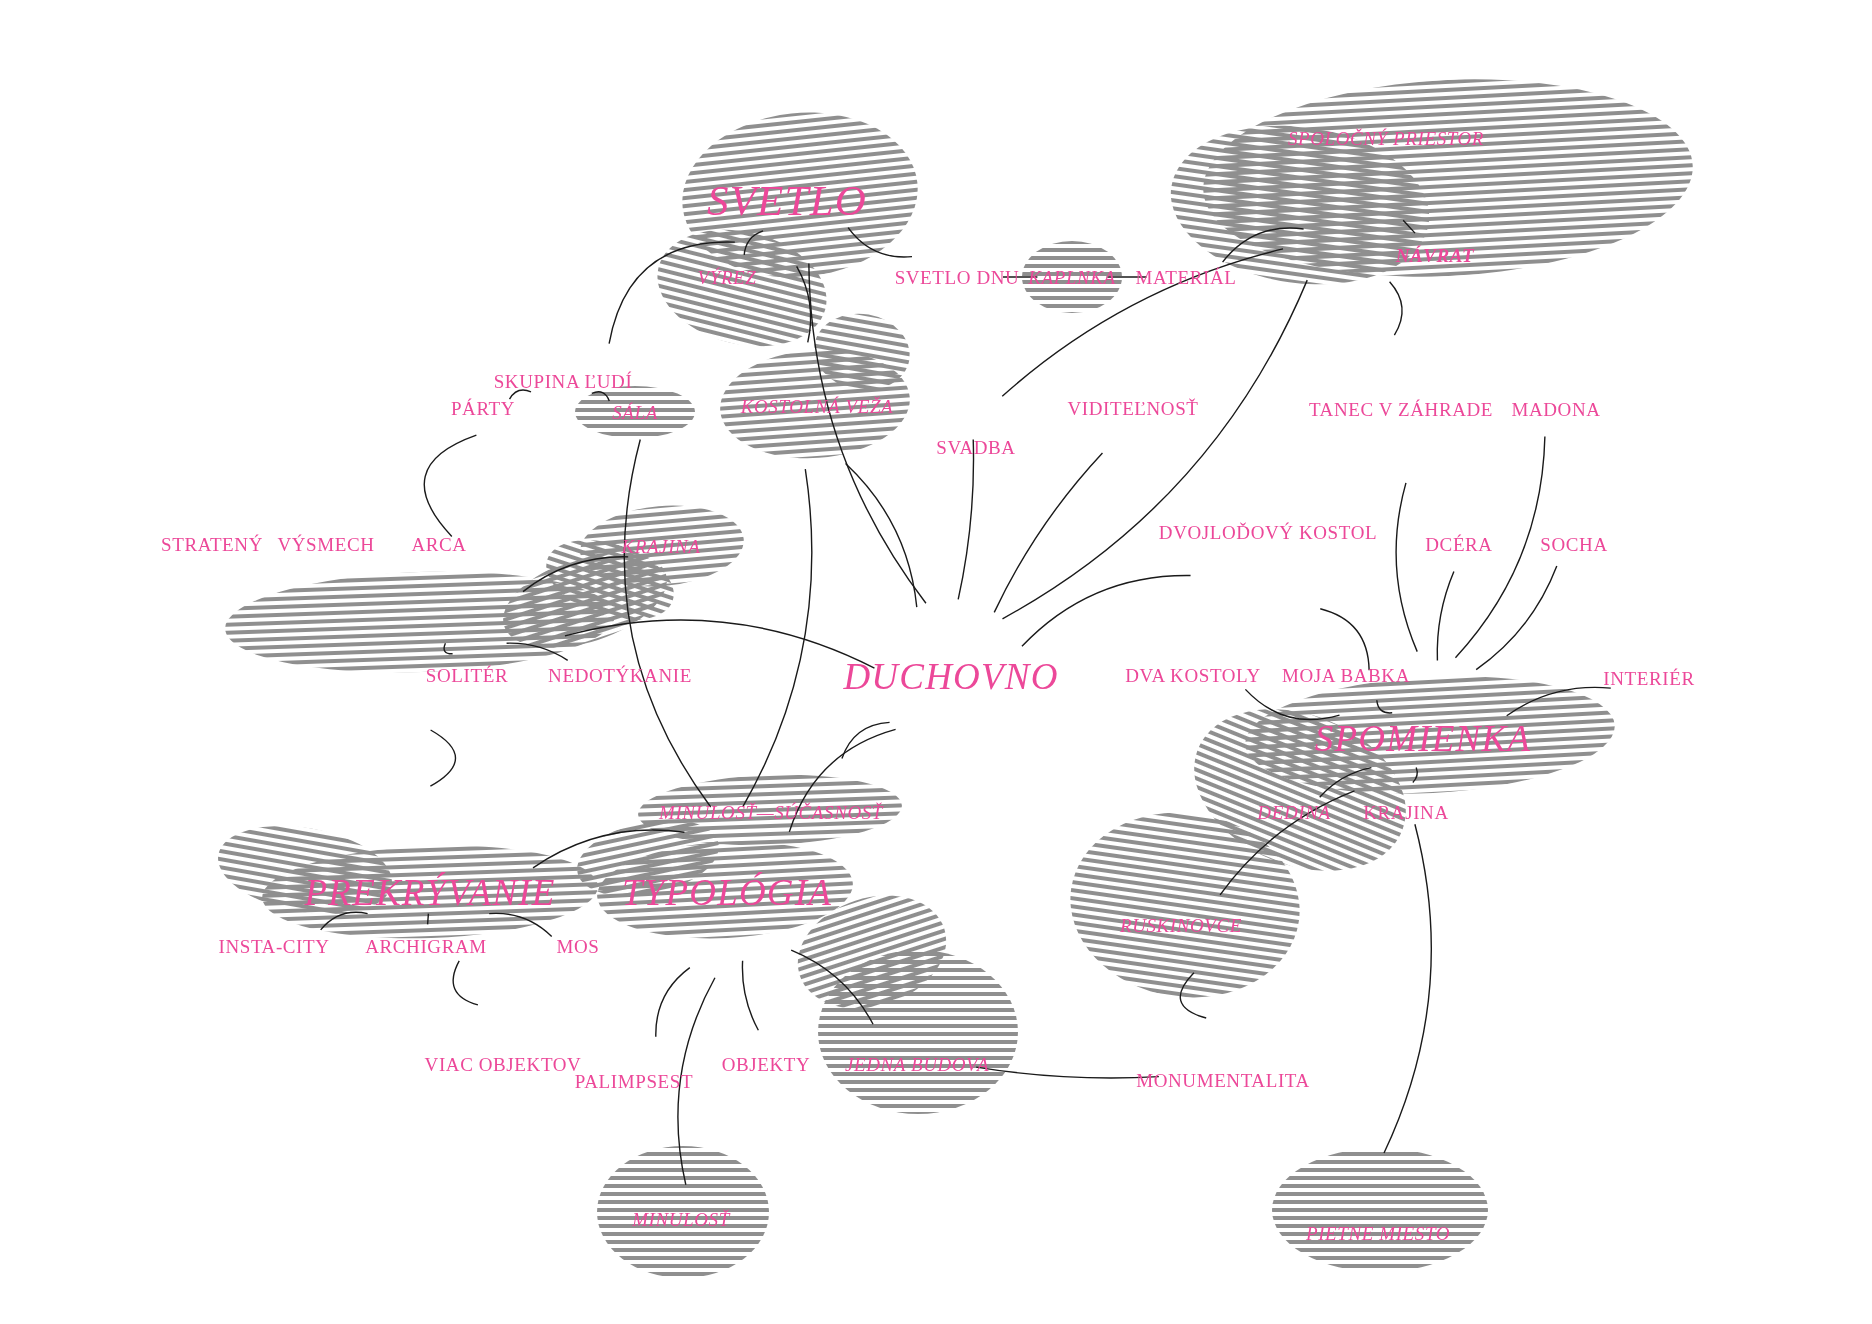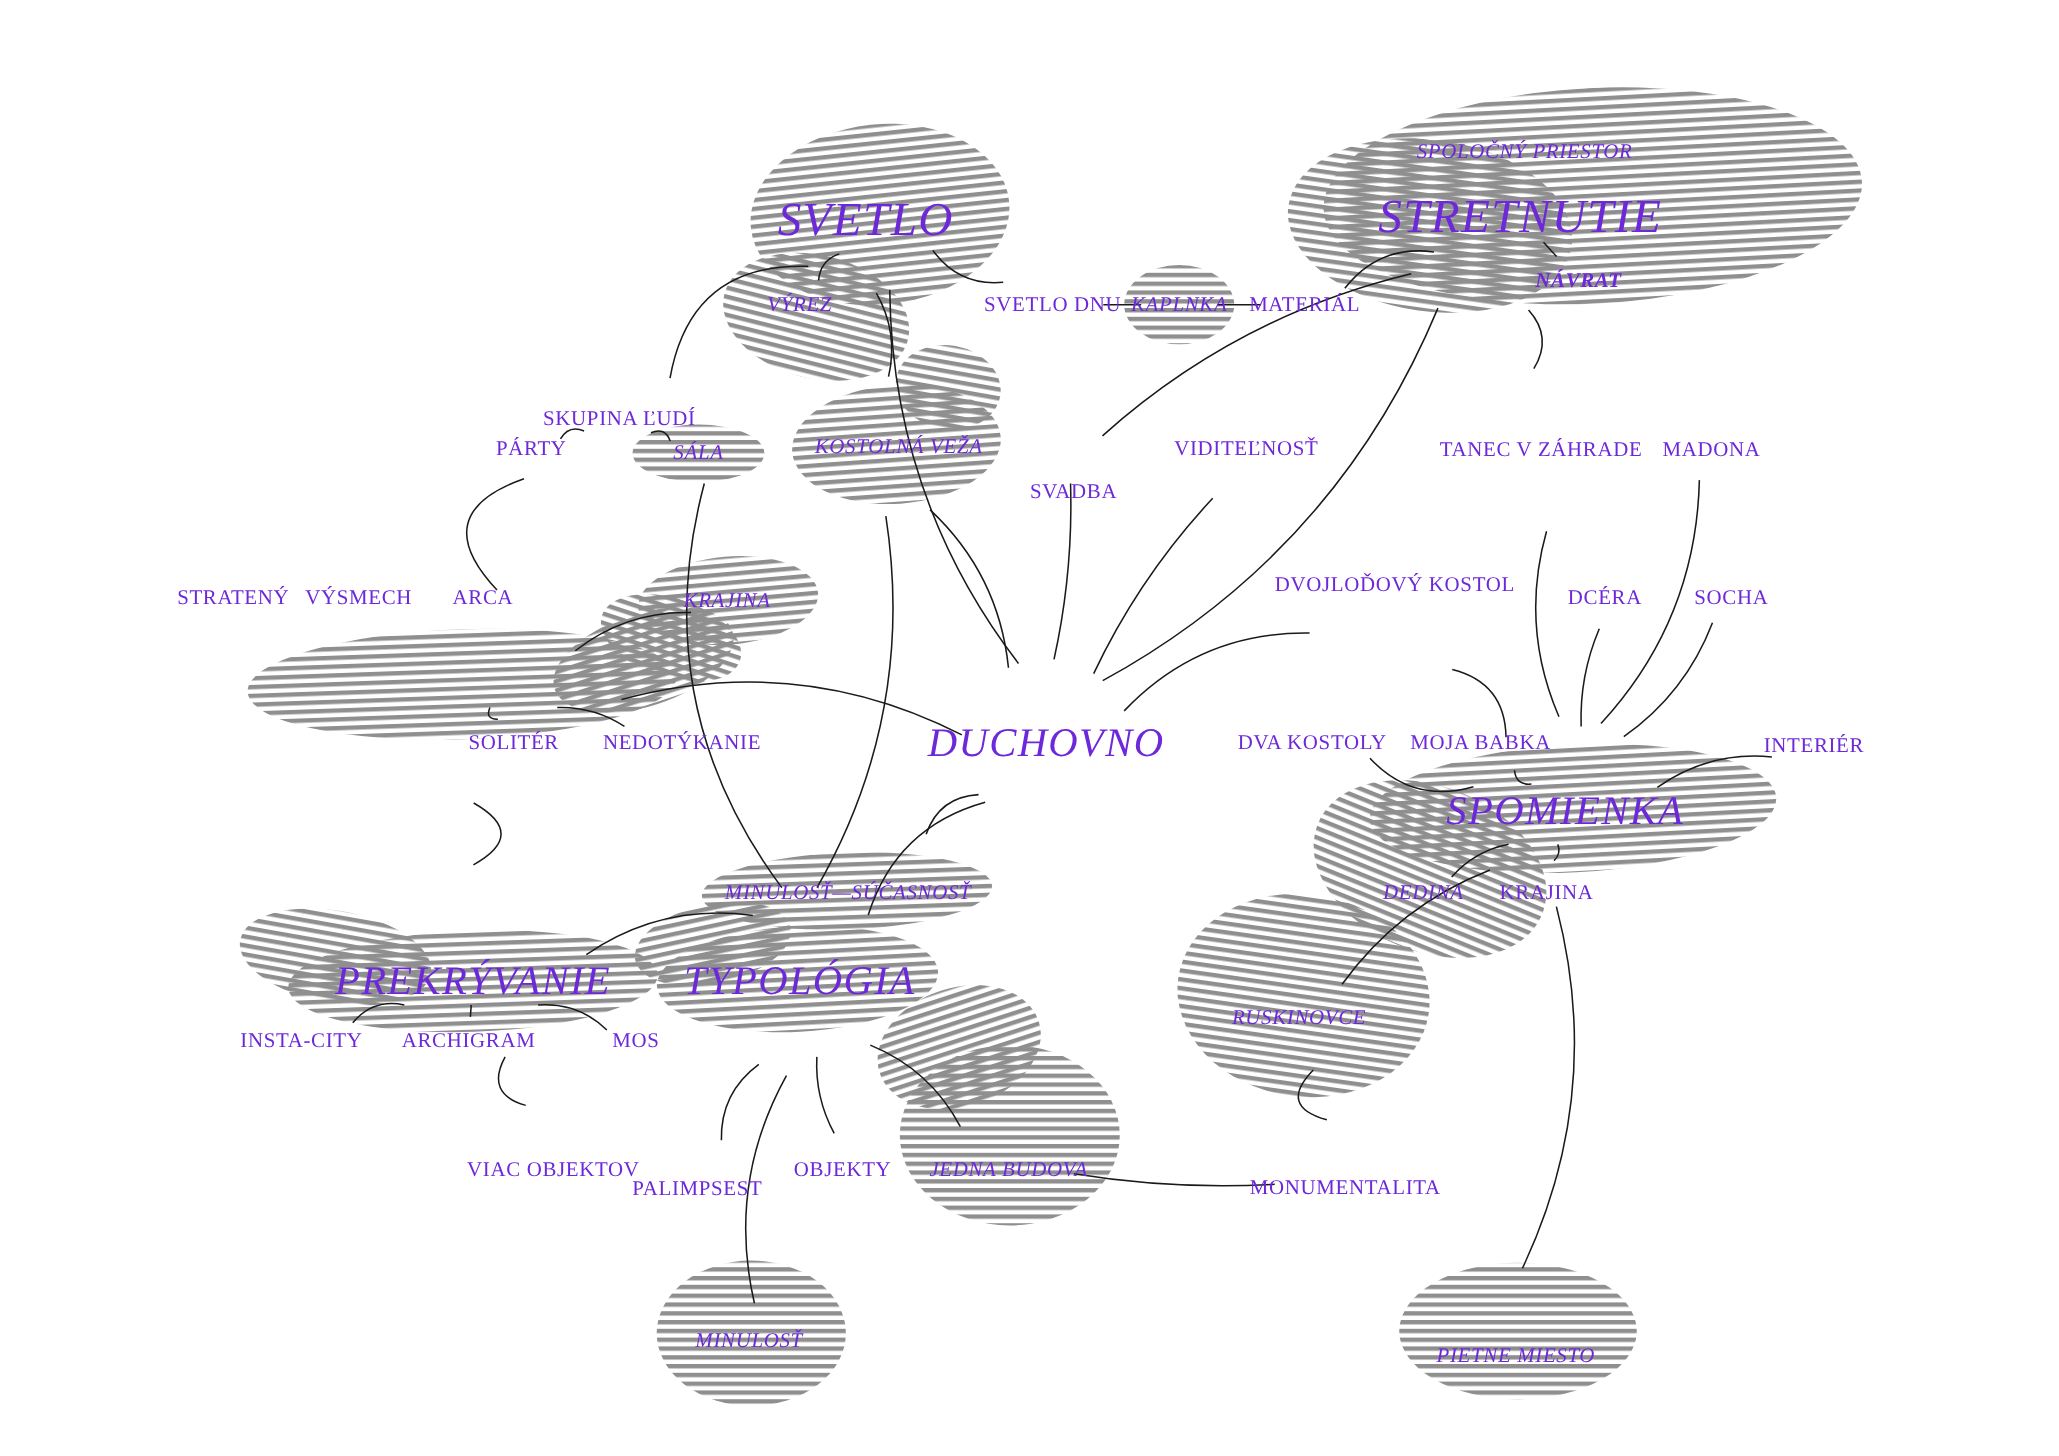--- a/index.html
+++ b/index.html
@@ -4,21 +4,21 @@
 <style>
   html,body{margin:0;padding:0;background:#ffffff;}
   .stage{
     position:relative;width:1872px;height:1324px;overflow:hidden;background:#ffffff;
     font-family:"Liberation Serif","DejaVu Serif",serif;
   }
   .stage svg{position:absolute;left:0;top:0;}
   #node-layer{position:absolute;left:0;top:0;width:1872px;height:1324px;pointer-events:none;}
   .node{
     position:absolute;transform:translate(-50%,-50%);white-space:nowrap;
-    color:#6d28d9;letter-spacing:0.6px;line-height:1;
+    color:#ec4899;letter-spacing:0.6px;line-height:1;
   }
   .node.sm{font-size:19px;}
   .node.lg{font-size:37px;letter-spacing:1.2px;}
   .node.xl{font-size:43px;letter-spacing:1.2px;}
   .node.italic{font-style:italic;}
   #edge-lines path{fill:none;stroke:#1a1a1a;stroke-width:1.4;}
 </style>
 </head>
 <body>
 
@@ -105,21 +105,20 @@
         <path d="M 742.6 960.8 Q 740.7242048369314 997.7493383872808 758.3532922333292 1030.2760580546826"></path>
         <path d="M 791.1861587956395 950.1053648044735 Q 845.541792141949 972.3337382036068 873.0527201038865 1024.2161466203604"></path>
         <path d="M 714.9392994482843 977.7358495741532 Q 660.7681658892268 1075.6744521466776 685.8170365566913 1184.757153173086"></path>
         <path d="M 976.1991302859198 1067.0953793613553 Q 1067.01120706107 1081.8573838703887 1158.8676088569202 1076.6466723585318"></path>
         <path d="M 1206.2041363423134 1018.015265072823 Q 1161.454270526463 1005.8093687402225 1193.9198951212975 972.6805653285977"></path>
       </g>
   </svg>
   <div id="node-layer">
       <div class="node xl italic" style="left: 787px; top: 200px;">SVETLO</div>
       <div class="node sm italic" style="left: 1386px; top: 138px;">SPOLOČNÝ PRIESTOR</div>
-      <div class="node xl italic" style="left: 1382px; top: 197px;">STRETNUTIE</div>
       <div class="node sm italic" style="left: 727px; top: 277px;">VÝREZ</div>
       <div class="node sm" style="left: 957px; top: 277px;">SVETLO DNU</div>
       <div class="node sm italic" style="left: 1072px; top: 277px;">KAPLNKA</div>
       <div class="node sm" style="left: 1186px; top: 277px;">MATERIÁL</div>
       <div class="node sm italic" style="left: 1435px; top: 255px; font-weight: bold;">NÁVRAT</div>
       <div class="node sm" style="left: 563px; top: 381px;">SKUPINA ĽUDÍ</div>
       <div class="node sm" style="left: 483px; top: 408px;">PÁRTY</div>
       <div class="node sm italic" style="left: 635px; top: 412px;">SÁLA</div>
       <div class="node sm italic" style="left: 817px; top: 406px;">KOSTOLNÁ VEŽA</div>
       <div class="node sm" style="left: 976px; top: 410px; margin-top: 37px;">SVADBA</div>

